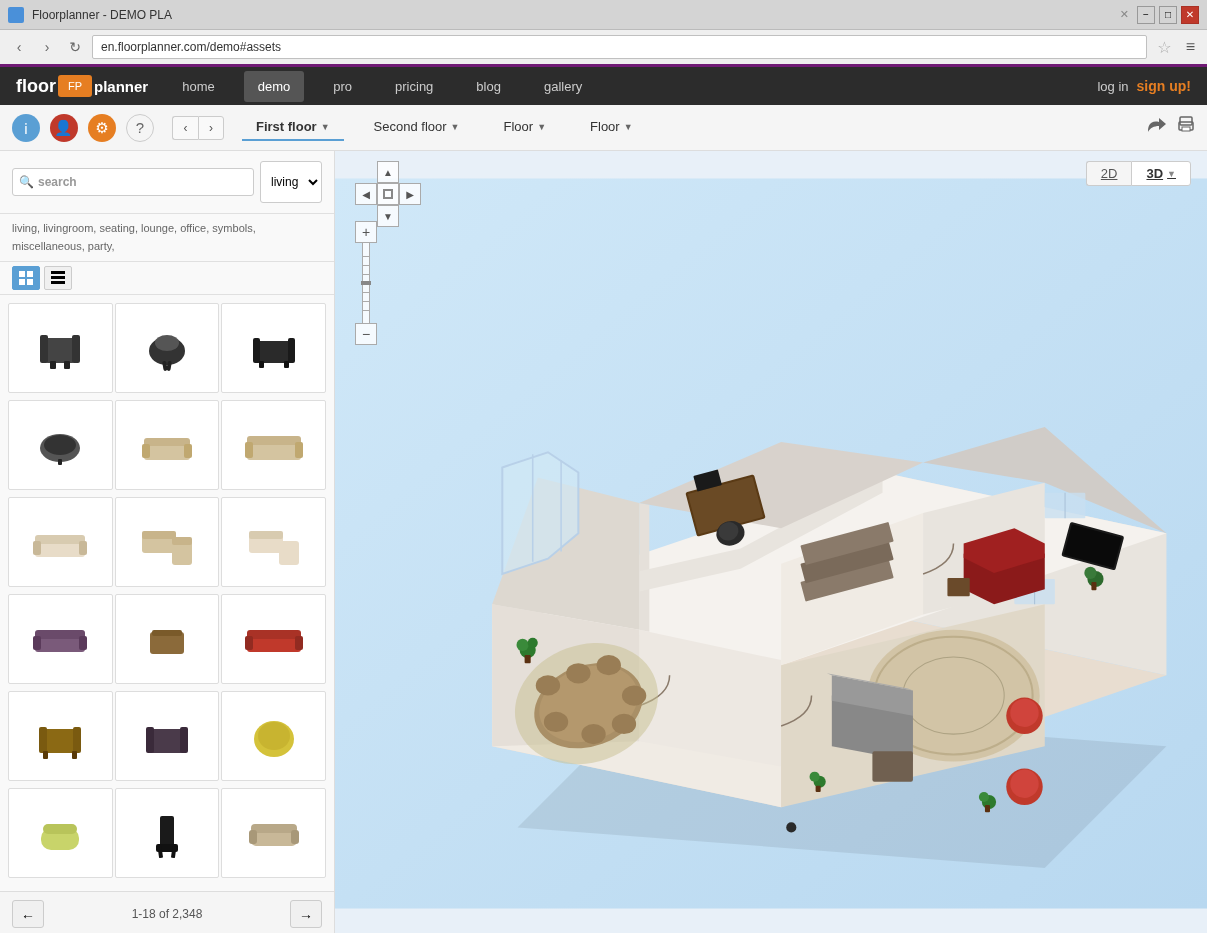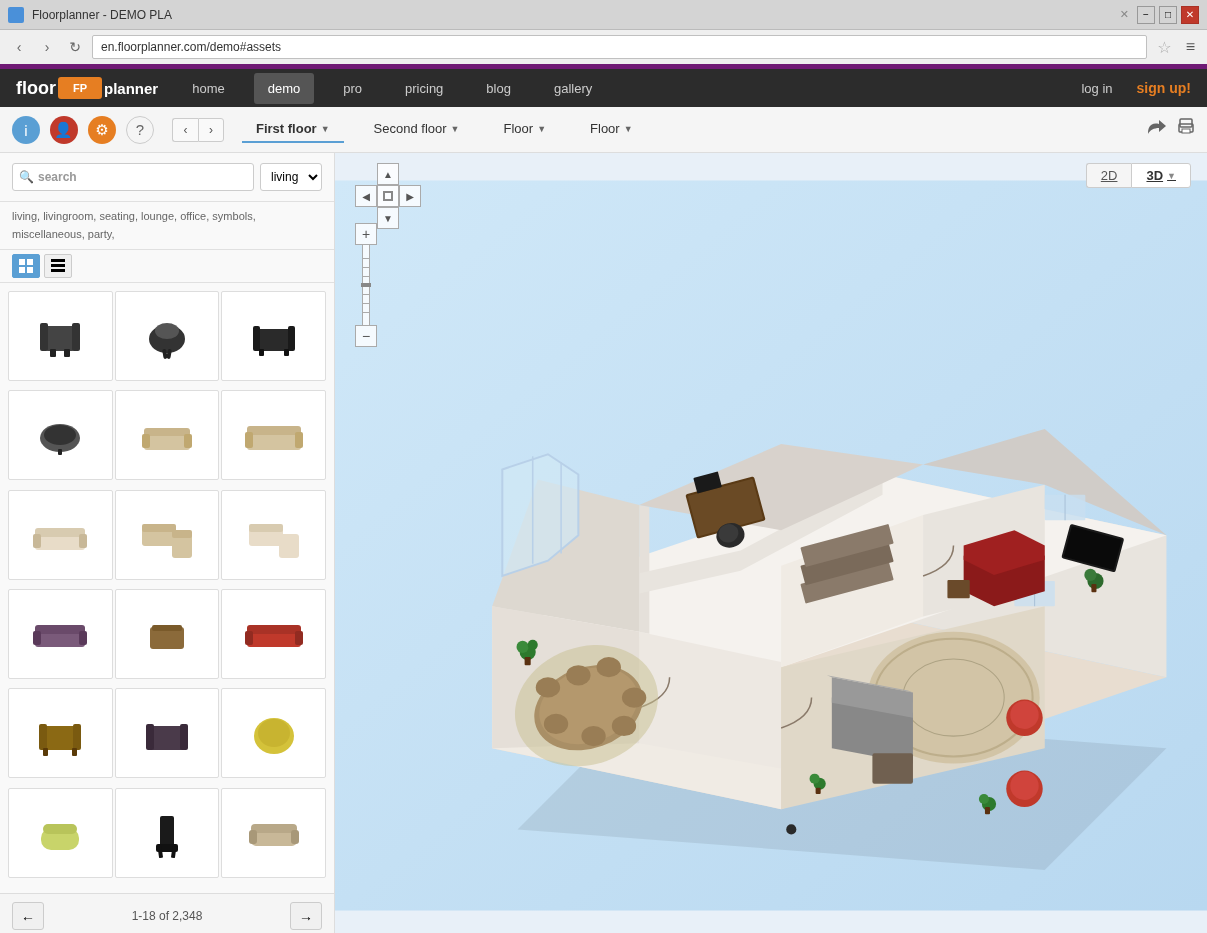--- a/index.html
+++ b/index.html
@@ -1,44 +1,44 @@
 <!DOCTYPE html>
 <html><head>
   <meta charset="utf-8">
   <style>
     * { box-sizing: border-box; margin: 0; padding: 0; }
     body { font-family: Arial, sans-serif; font-size: 13px; background: #f0f0f0; width: 1207px; height: 933px; overflow: hidden; }
 
     
-    .browser-chrome { background: #3b82f6; border-bottom: 5px solid #701a75; }
+    .browser-chrome { background: #3b82f6; border-bottom: 3px solid #701a75; }
     .title-bar { background: #d4d4d4; display: flex; align-items: center; padding: 4px 8px; gap: 8px; height: 30px; border-bottom: 1px solid #bbb; }
     .title-bar-favicon { width: 16px; height: 16px; background: #4a90d9; border-radius: 2px; display: inline-block; }
     .title-bar-text { font-size: 12px; color: #333; flex: 1; }
     .title-bar-controls { display: flex; gap: 4px; margin-left: auto; }
     .title-btn { width: 18px; height: 18px; border: 1px solid #999; background: #d4d4d4; cursor: pointer; display: flex; align-items: center; justify-content: center; font-size: 10px; }
     .title-btn.close { background: #c0392b; color: white; border-color: #a93226; }
     .title-btn.maximize { background: #d4d4d4; }
     .title-btn.minimize { background: #d4d4d4; }
 
     .address-bar-row { display: flex; align-items: center; padding: 4px 8px; gap: 6px; height: 34px; background: #efefef; }
     .nav-btn { width: 22px; height: 22px; border: none; background: none; cursor: pointer; font-size: 14px; color: #666; display: flex; align-items: center; justify-content: center; }
     .address-input { flex: 1; height: 24px; border: 1px solid #c0c0c0; border-radius: 2px; padding: 0 8px; font-size: 12px; background: white; color: #333; }
     .star-btn { font-size: 16px; color: #aaa; cursor: pointer; padding: 0 4px; }
     .menu-btn { font-size: 16px; color: #555; cursor: pointer; padding: 0 4px; }
 
     
     .top-nav { background: #2c2c2c; display: flex; align-items: center; padding: 0 16px; height: 38px; }
     .logo { display: flex; align-items: center; gap: 0; margin-right: 20px; }
     .logo-floor { color: white; font-size: 18px; font-weight: bold; }
-    .logo-icon { width: 44px; height: 22px; background: #e67e22; border-radius: 3px; display: inline-flex; align-items: center; justify-content: center; color: white; font-size: 11px; font-weight: bold; margin: 0 2px; }
+    .logo-icon { width: 34px; height: 22px; background: #e67e22; border-radius: 3px; display: inline-flex; align-items: center; justify-content: center; color: white; font-size: 11px; font-weight: normal; margin: 0 2px; }
     .logo-planner { color: white; font-size: 15px; font-weight: bold; }
     .nav-links { display: flex; gap: 15px; }
     .nav-link { color: #ccc; text-decoration: none; padding: 8px 14px; font-size: 13px; cursor: pointer; }
     .nav-link.active { color: white; background: #555; border-radius: 3px; }
-    .nav-right { margin-left: auto; display: flex; align-items: center; gap: 24px; }
+    .nav-right { margin-left: auto; display: flex; align-items: center; gap: 8px; }
     .login-link { color: #ccc; text-decoration: none; font-size: 13px; cursor: pointer; }
     .signup-link { color: #e67e22; text-decoration: none; font-size: 14px; font-weight: bold; cursor: pointer; }
 
     
     .app-area { display: flex; flex-direction: column; height: calc(933px - 30px - 34px - 38px); background: #f5f5f5; }
 
     
     .toolbar { background: #f5f5f5; border-bottom: 1px solid #ddd; display: flex; align-items: center; padding: 0 12px; height: 46px; gap: 10px; }
     .tool-icon { width: 28px; height: 28px; border-radius: 50%; display: flex; align-items: center; justify-content: center; cursor: pointer; font-size: 15px; }
     .tool-icon.info { background: #5a9fd4; color: white; }
@@ -58,21 +58,21 @@
     .print-btn { font-size: 17px; color: #666; cursor: pointer; }
 
     
     .main-content { display: flex; flex: 1; overflow: hidden; }
 
     
     .left-panel { width: 335px; background: #f9f9f9; border-right: 1px solid #ddd; display: flex; flex-direction: column; }
     .search-input-wrap { flex: 1; display: flex; align-items: center; border: 1px solid #ccc; border-radius: 3px; background: white; padding: 0 6px; height: 28px; }
     .search-icon { color: #999; font-size: 12px; margin-right: 4px; }
     .search-input { border: none; outline: none; font-size: 12px; flex: 1; color: #999; font-weight: bold; }
-    .category-dropdown { border: 1px solid #ccc; border-radius: 3px; padding: 3px 6px; font-size: 12px; background: white; cursor: pointer; height: 28px; }
+    .category-dropdown { border: 1px solid #ccc; border-radius: 3px; padding: 3px 6px; font-size: 12px; background: white; cursor: pointer; height: 42px; }
 
     .category-tags { padding: 6px 12px; font-size: 11px; color: #666; border-bottom: 1px solid #e0e0e0; line-height: 1.6; }
 
     .view-toggles { display: flex; gap: 4px; padding: 4px 12px; border-bottom: 1px solid #e0e0e0; }
     .view-btn { width: 28px; height: 24px; border: 1px solid #ccc; background: #f0f0f0; cursor: pointer; display: flex; align-items: center; justify-content: center; font-size: 11px; border-radius: 2px; }
     .view-btn.active { background: #5a9fd4; color: white; border-color: #5a9fd4; }
 
     
     .furniture-grid { display: grid; grid-template-columns: repeat(3, 1fr); gap: 2px; padding: 8px; flex: 1; overflow-y: auto; }
     .furniture-item { border: 1px solid #ddd; background: white; cursor: pointer; display: flex; align-items: center; justify-content: center; height: 90px; border-radius: 2px; overflow: hidden; }

